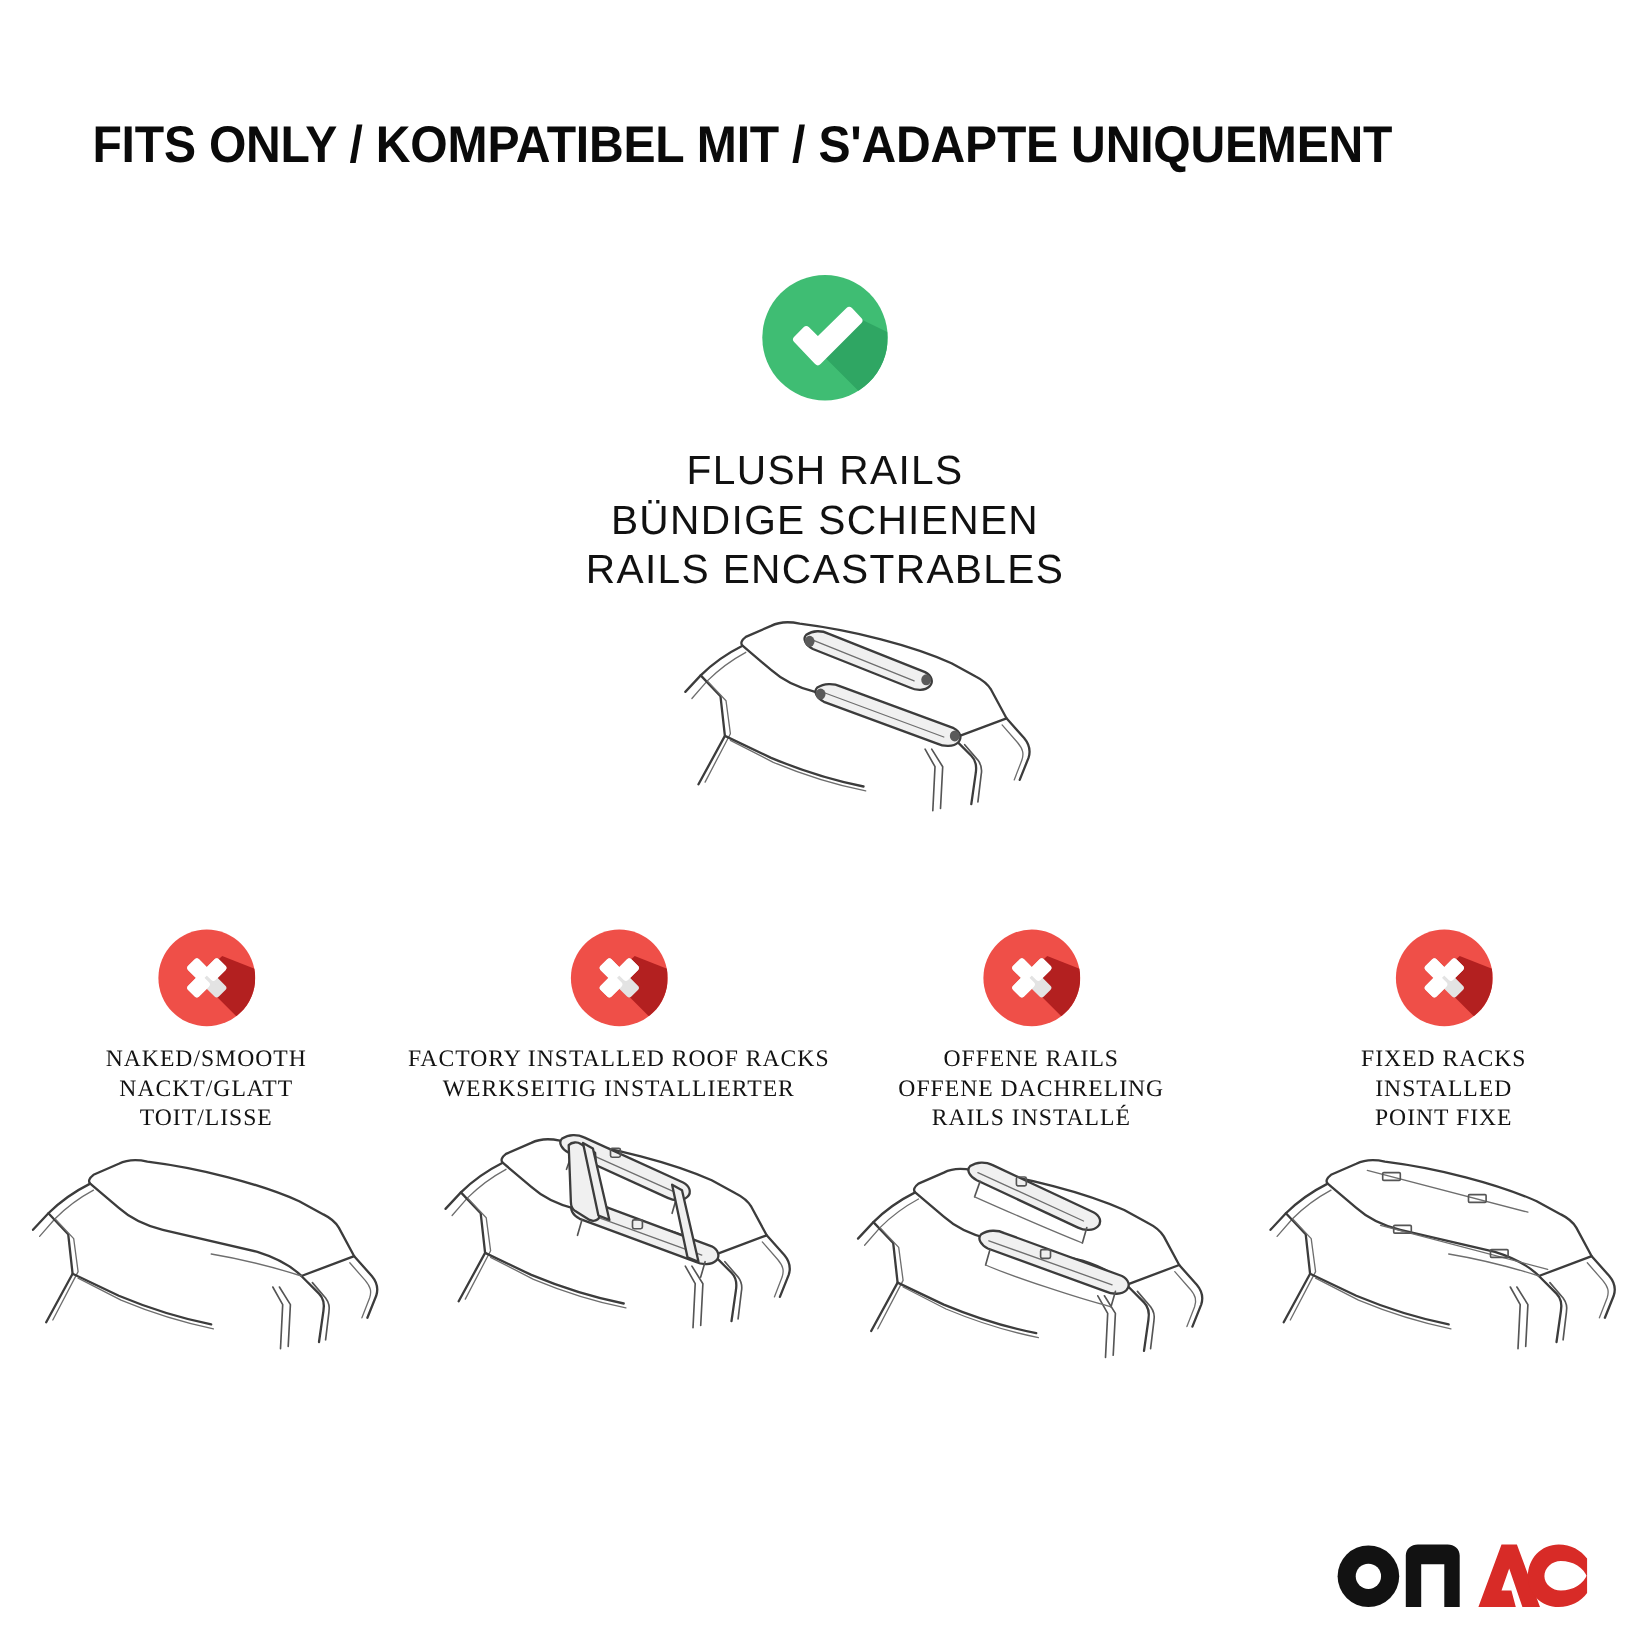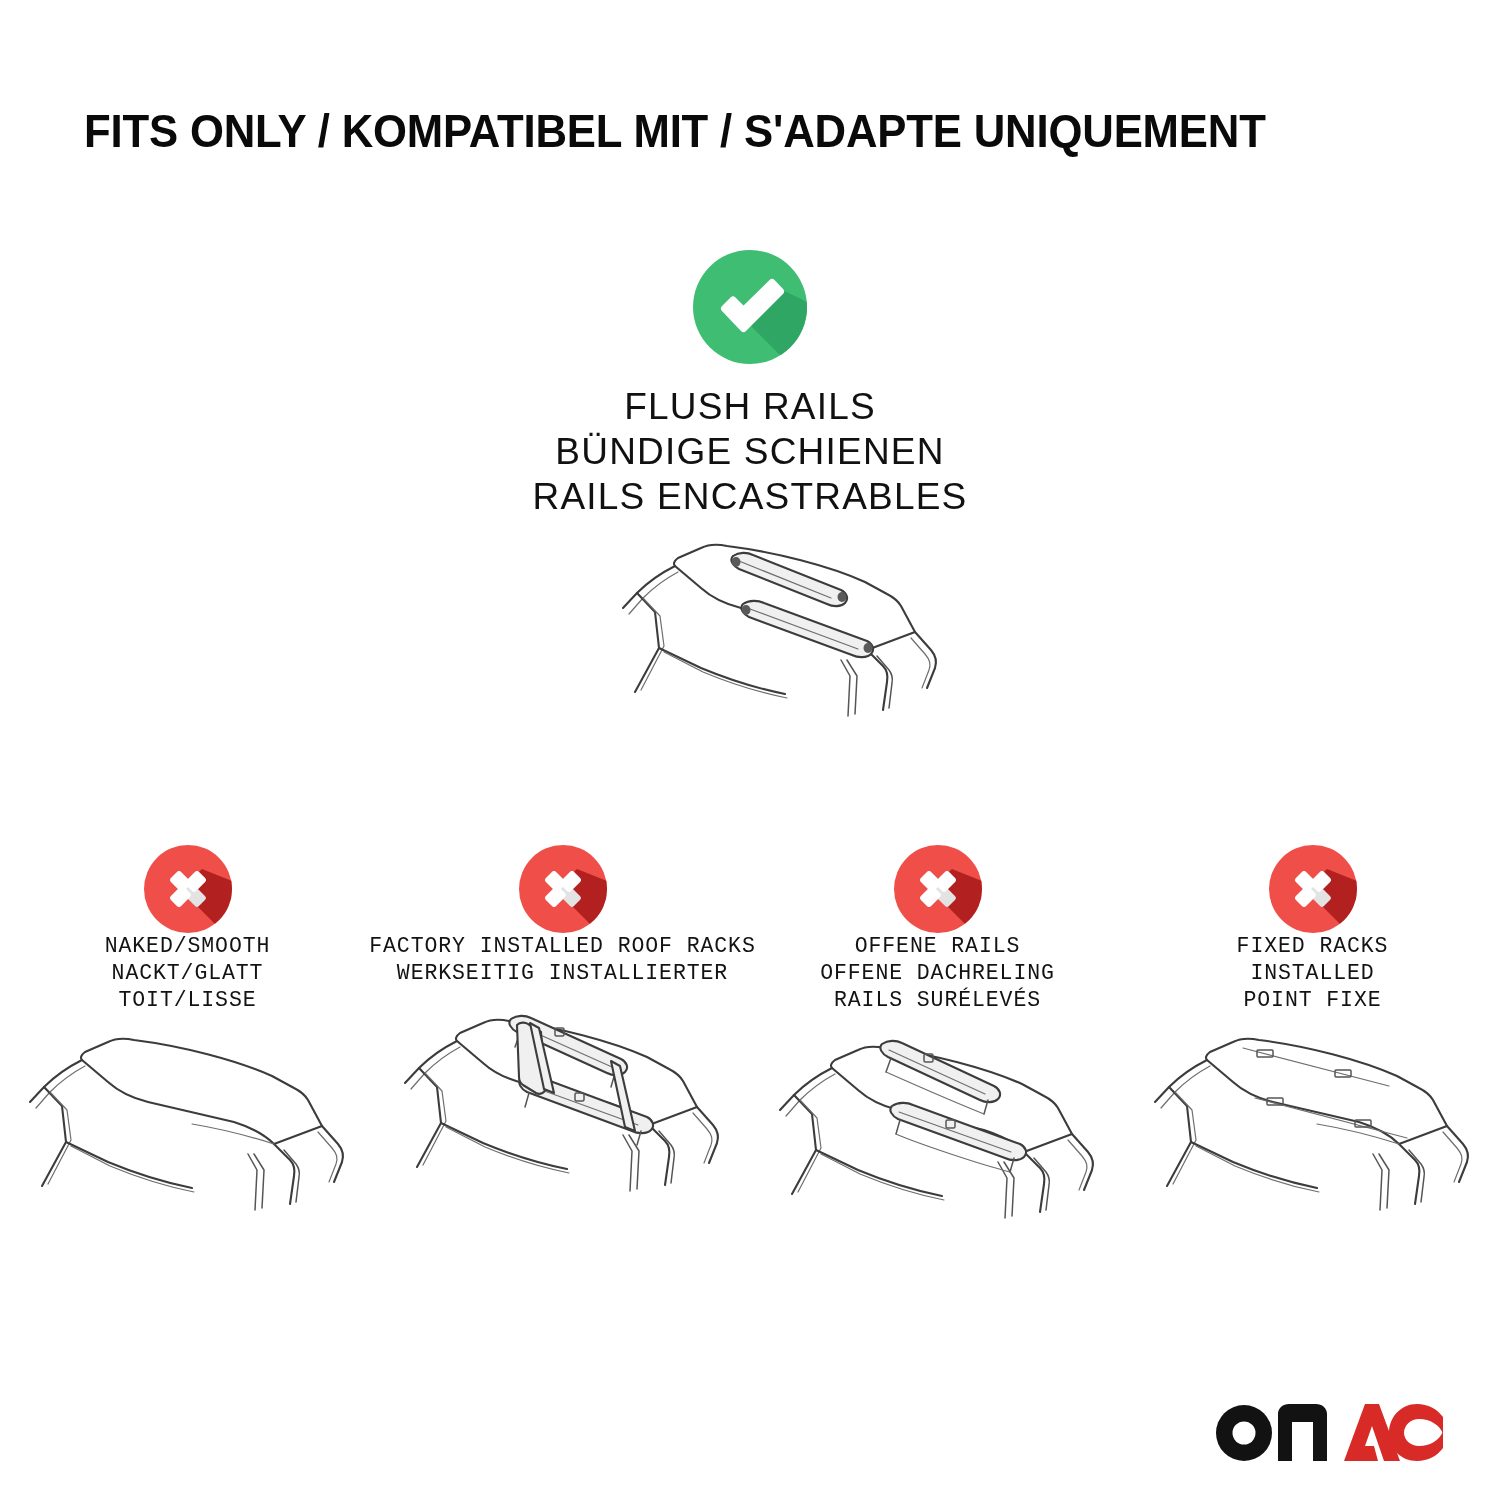--- a/index.html
+++ b/index.html
@@ -51,21 +51,21 @@
     position: relative;
     width: 114px;
     height: 114px;
     border-radius: 50%;
     overflow: hidden;
   }
   .badge.ok  { background: #3fbd73; }
   .badge.no  { background: #ef4f48; }
 
   .hero-label {
-    margin-top: 20px;
+    margin-top: 41px;
     font-family: "Liberation Sans", sans-serif;
     font-weight: 300;
     font-size: 37px;
     line-height: 45px;
     letter-spacing: 1.2px;
     color: #111111;
   }
   .hero-label div { white-space: nowrap; }
 
   .hero-art {
@@ -85,21 +85,22 @@
   .cell {
     width: 375px;
     display: flex;
     flex-direction: column;
     align-items: center;
   }
   .cell .badge-wrap { width: 88px; height: 88px; }
   .cell .badge { width: 88px; height: 88px; }
 
   .cell-label {
-    font-family: Liberation Mono, monospace;
+    margin-top: 16px;
+    font-family: Liberation Serif, serif;
     font-weight: 300;
     font-size: 21.5px;
     line-height: 27px;
     letter-spacing: 0.9px;
     color: #131313;
     text-align: center;
     white-space: nowrap;
   }
   .cell-art {
     margin-top: 14px;
@@ -310,21 +311,21 @@
           <path d="M36 44 L80 88 L88 88 L88 36 L58 24 Z" fill="#b32020"></path>
           <path d="M29 35 L35 29 L44 38 L53 29 L59 35 L50 44 L59 53 L53 59 L44 50 L35 59 L29 53 L38 44 Z" fill="#e3e3e3" stroke="#e3e3e3" stroke-width="5.5" stroke-linejoin="round"></path>
           <path d="M29 35 L35 29 L44 38 L53 29 L59 35 L50 44 L44 38 L38 44 Z" fill="#ffffff" stroke="#ffffff" stroke-width="5.5" stroke-linejoin="round"></path>
           <path d="M29 53 L35 59 L44 50 L38 44 Z" fill="#ffffff" stroke="#ffffff" stroke-width="5.5" stroke-linejoin="round"></path>
         </svg>
       </div>
     </div>
     <div class="cell-label">
       <div>OFFENE RAILS</div>
       <div>OFFENE DACHRELING</div>
-      <div>RAILS SURÉLEVÉS</div>
+      <div>RAILS INSTALLÉ</div>
     </div>
     <div class="cell-art">
       <svg viewBox="0 0 375 215" width="375" height="215" preserveAspectRatio="xMidYMid meet">
         <g transform="translate(14,4)">
           <path class="ln" d="M120 16 C168 22 222 36 258 52 L280 64
                               C286 67 291 71 294 76 L308 102
                               L260 120 C250 110 236 103 220 98 L134 78
                               C118 74 104 67 94 58 L68 36
                               C66 34 67 31 71 28 L94 18 C102 14 111 14 120 16 Z" fill="#fdfdfd"></path>
           <path class="ln" d="M68 36 C54 43 41 52 30 63 L16 78"></path>

